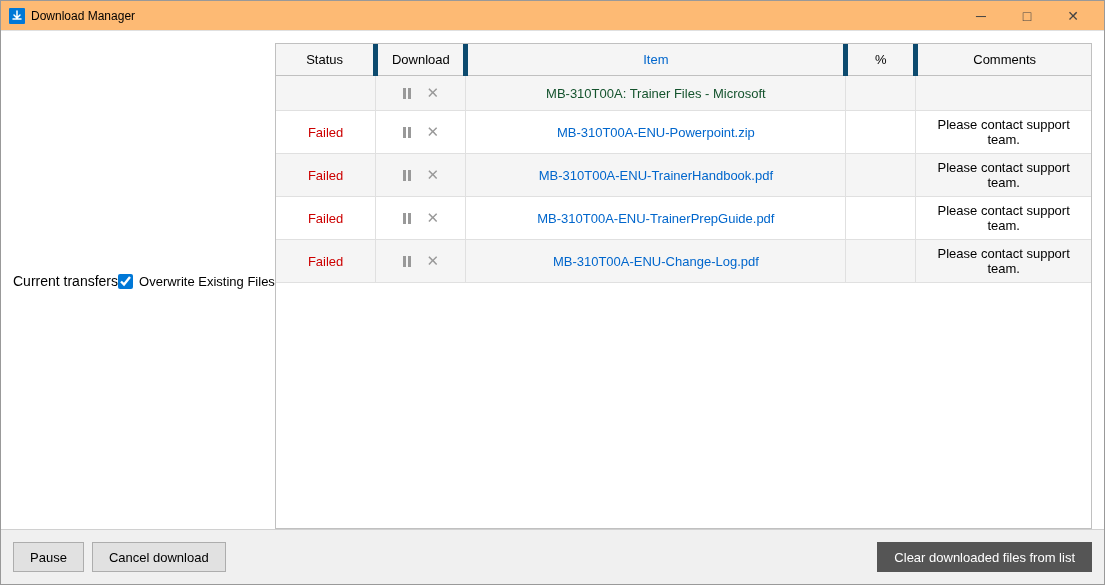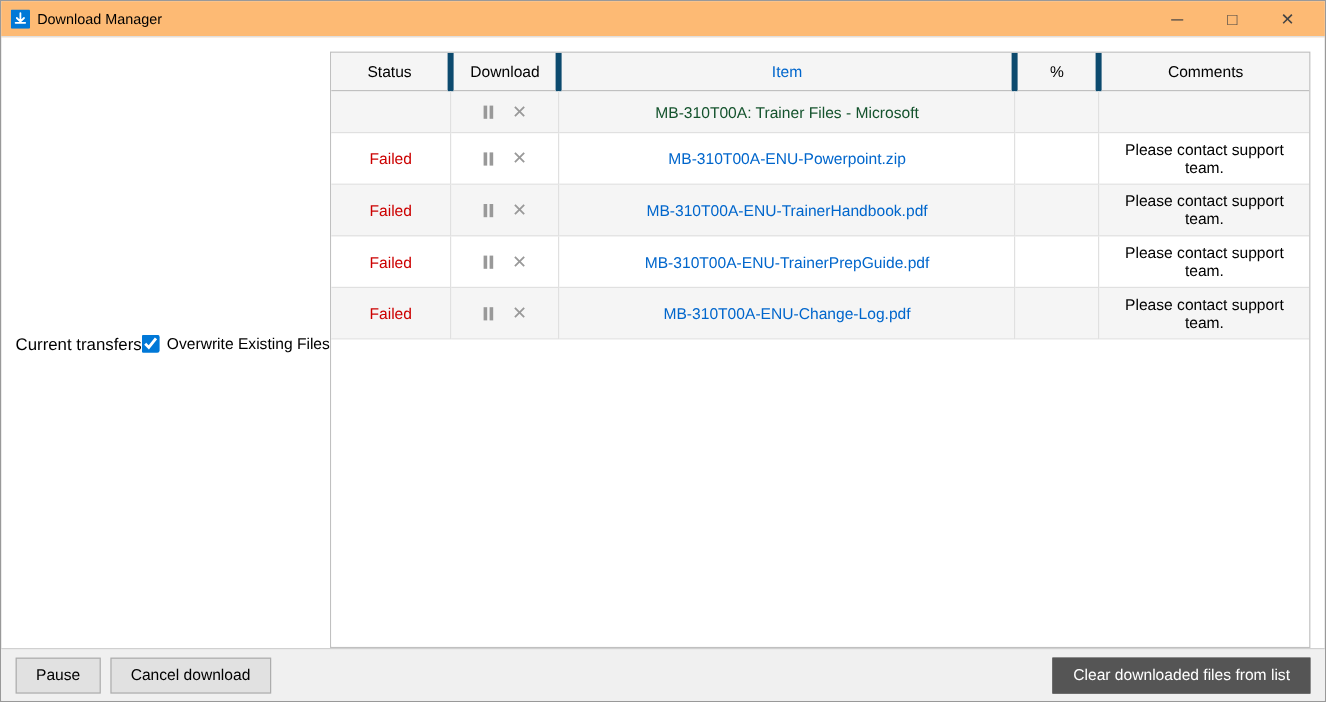--- a/index.html
+++ b/index.html
@@ -208,21 +208,21 @@
     .col-item { width: 380px; }
     .col-percent { width: 70px; }
     .col-comments { width: auto; }
 
     .empty-area {
       flex: 1;
       background: #ffffff;
     }
 
     .footer-bar {
-      height: 44px;
+      height: 55px;
       display: flex;
       align-items: center;
       padding: 0 12px;
       justify-content: space-between;
       border-top: 1px solid #d0d0d0;
       background: #f0f0f0;
       flex-shrink: 0;
     }
 
     .footer-left {

